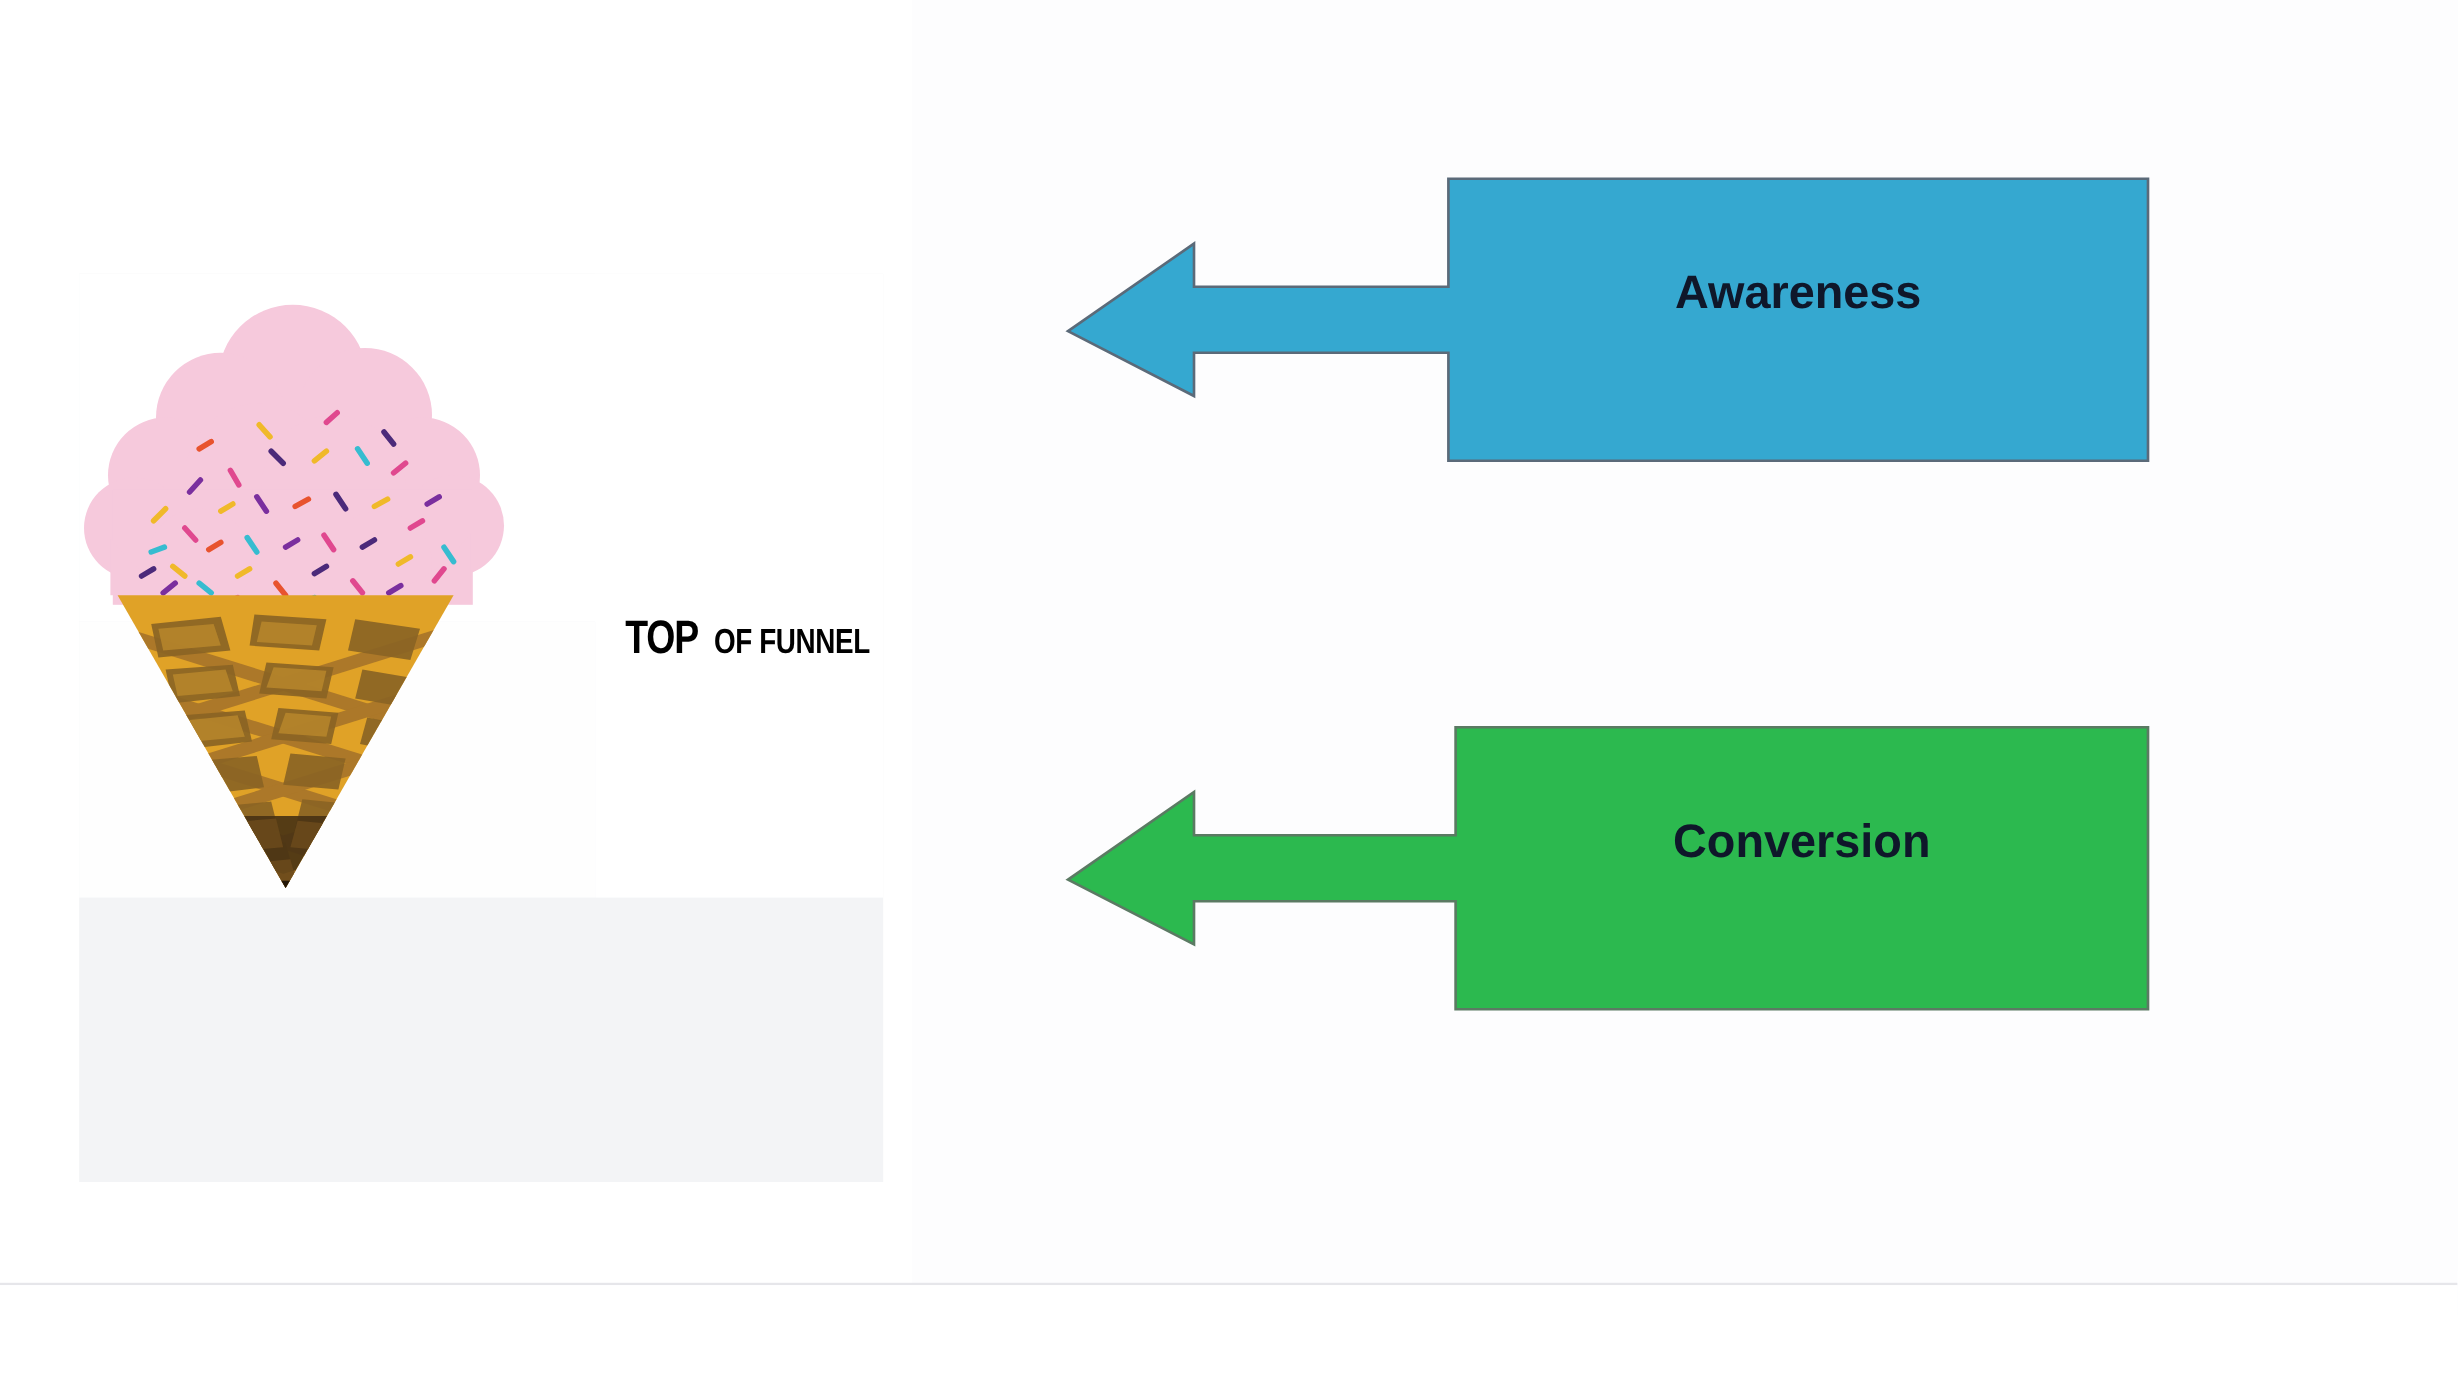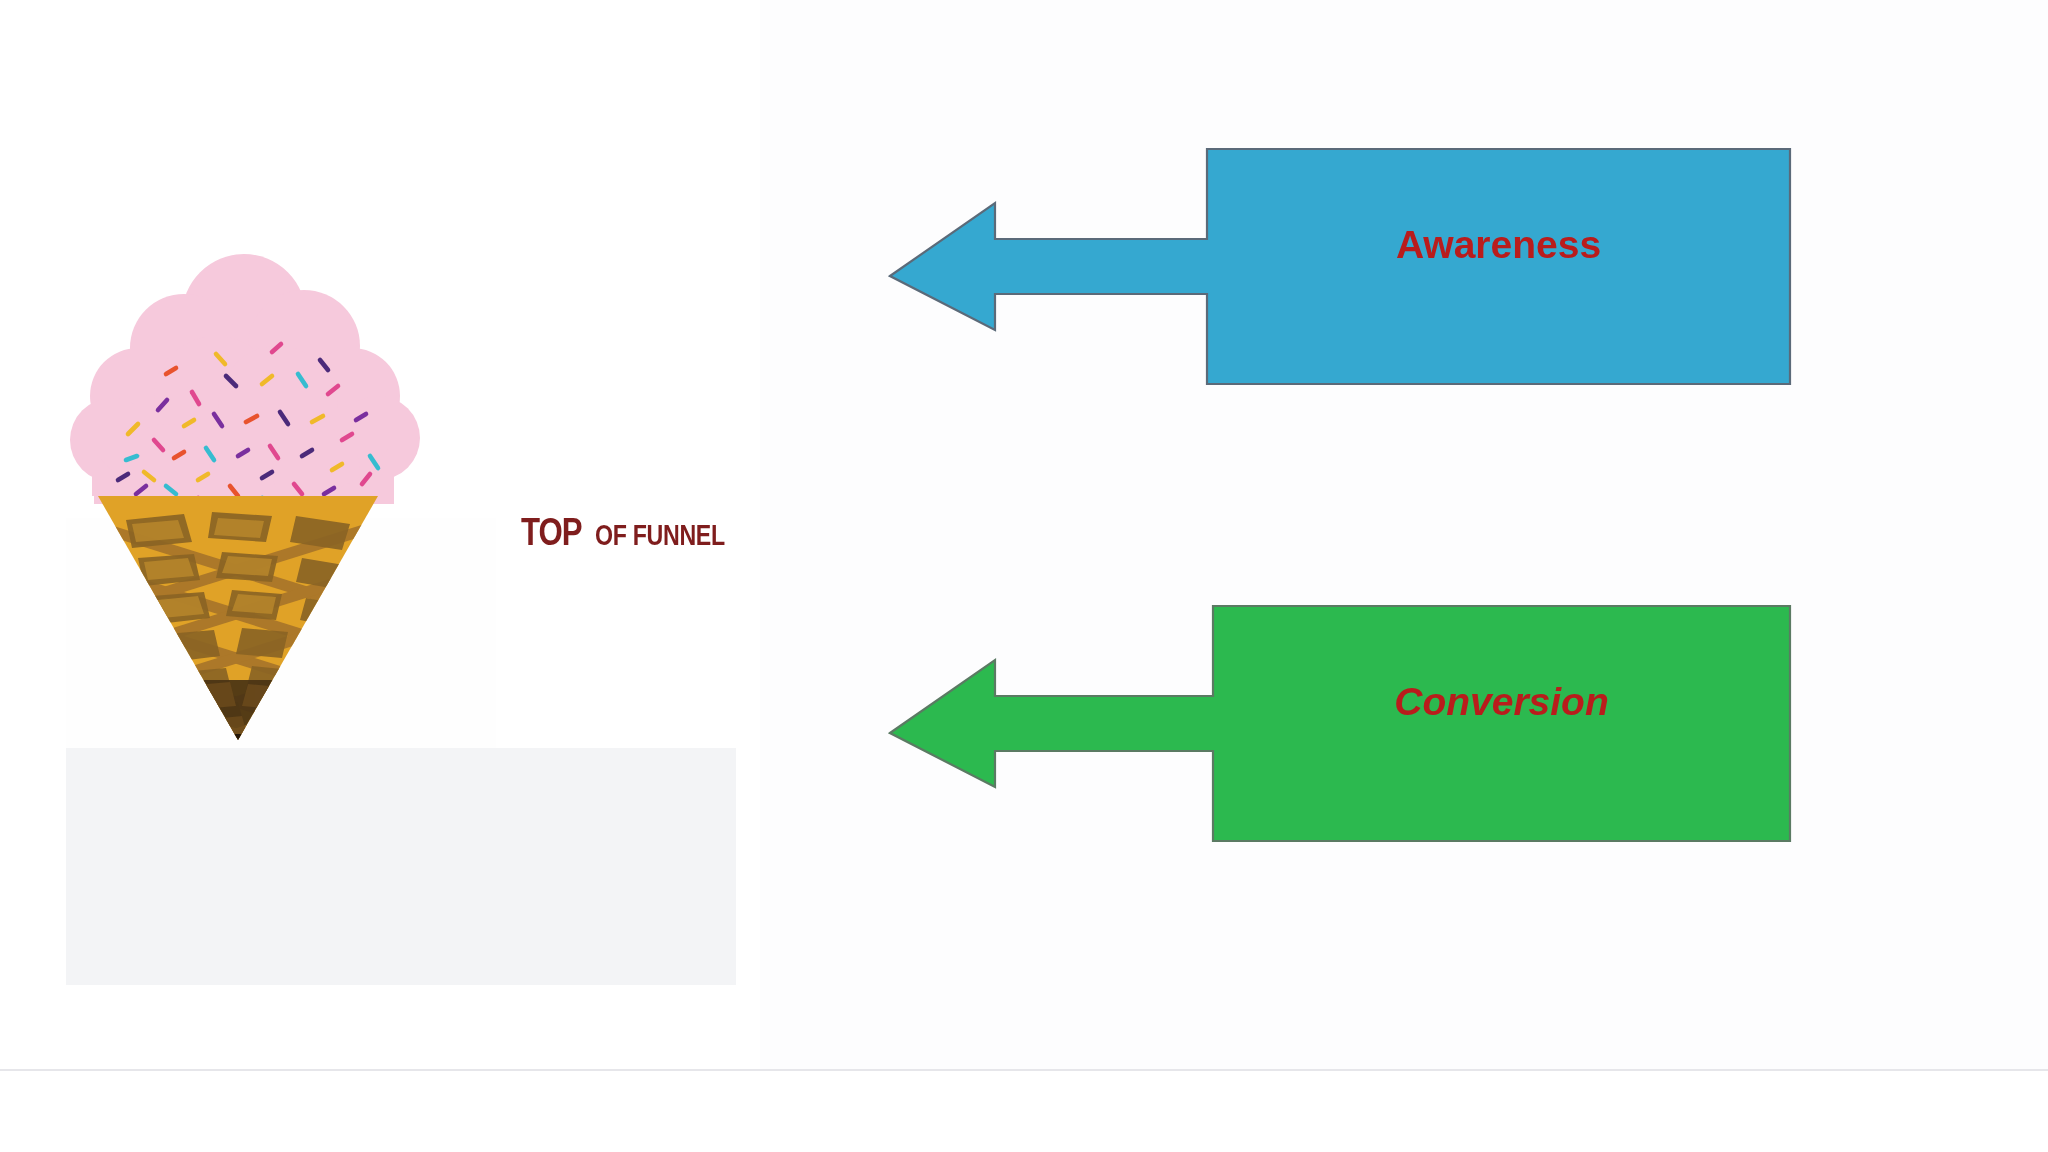--- a/index.html
+++ b/index.html
@@ -64,21 +64,21 @@
 
   .cone-svg {
     position: absolute;
     left: 0; top: 0;
   }
 
   
   .stage-label {
     position: absolute;
     white-space: nowrap;
-    color: #7f1d1d;
+    color: #000000;
     line-height: 1;
   }
   .stage-label .strong {
     font-weight: bold;
     font-size: 39px;
     letter-spacing: -1.2px;
     transform: scaleX(0.80);
     transform-origin: left center;
     display: inline-block;
     vertical-align: baseline;
@@ -109,21 +109,21 @@
     position: absolute;
     left: 0;
     width: 920px;
   }
   .arrow-row svg { display: block; overflow: visible; }
 
   .arrow-caption {
     position: absolute;
     font-weight: bold;
     font-size: 39px;
-    color: #b91c1c;
+    color: #0f172a;
     white-space: nowrap;
     text-align: center;
     line-height: 1;
   }
 
   
   #footer-rule {
     position: absolute;
     left: 0;
     top: 1069px;
@@ -290,21 +290,21 @@
   <div id="funnel-arrows">
 
     <div class="arrow-row" style="top:0px;">
       <svg width="920" height="260" viewBox="0 0 920 260">
         <polygon points="10,146 115,73 115,109 327,109 327,19 910,19 910,254 327,254 327,164 115,164 115,200" fill="#35a8d0" stroke="#5b6a79" stroke-width="2.2" stroke-linejoin="miter"></polygon>
       </svg>
       <div class="arrow-caption" style="left:327px; top:95px; width:583px;">Awareness</div>
     </div>
 
 
-    <div class="arrow-row" style="top:457px;font-style:italic;">
+    <div class="arrow-row" style="top:457px;">
       <svg width="920" height="260" viewBox="0 0 920 260">
         <polygon points="10,146 115,73 115,109 333,109 333,19 910,19 910,254 333,254 333,164 115,164 115,200" fill="#2cb94f" stroke="#5b7a63" stroke-width="2.2" stroke-linejoin="miter"></polygon>
       </svg>
       <div class="arrow-caption" style="left:333px; top:95px; width:577px;">Conversion</div>
     </div>
 
   </div>
 
   <div id="footer-rule"></div>
   <div id="footer">

